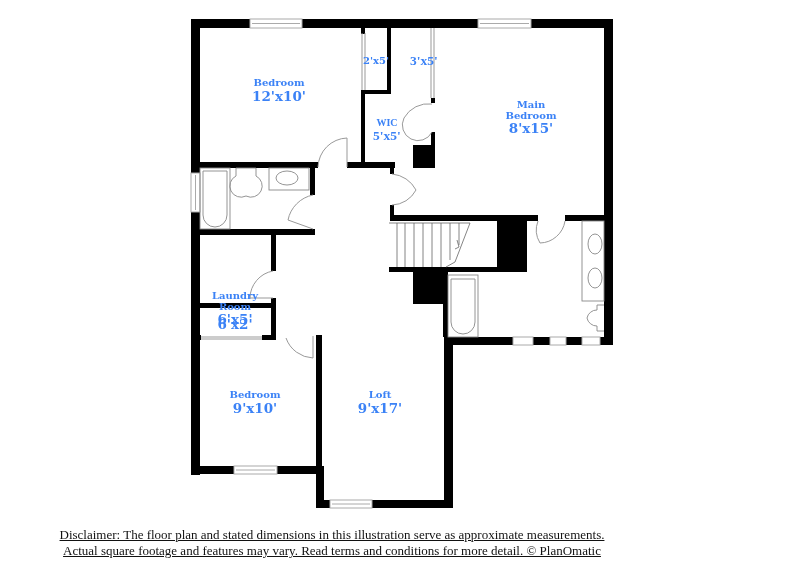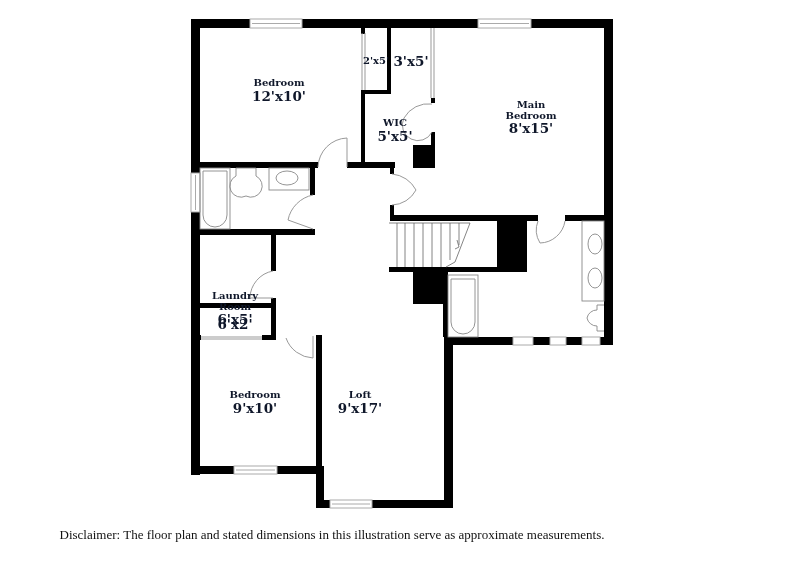--- a/index.html
+++ b/index.html
@@ -1,22 +1,22 @@
 <!DOCTYPE html>
 <html><head>
 <meta charset="utf-8">
 <style>
   html, body { margin:0; padding:0; background:#ffffff; }
   body { width:800px; height:582px; position:relative; overflow:hidden; font-family:"DejaVu Serif", serif; }
   #plan { position:absolute; left:0; top:0; width:800px; height:520px; }
-  .room-label { position:absolute; text-align:center; font-family:"DejaVu Serif", serif; font-weight:bold; color:#0f172a; line-height:1.05; transform:translate(-50%,-50%); white-space:nowrap; }
+  .room-label { position:absolute; text-align:center; font-family:"DejaVu Serif", serif; font-weight:bold; color:#3b82f6; line-height:1.05; transform:translate(-50%,-50%); white-space:nowrap; }
   .room-label .nm { font-size:10px; display:block; }
   .room-label .dim { font-size:13.5px; display:block; font-weight:bold; }
   .small .dim { font-size:10px; }
-  .disclaimer { position:absolute; left:0; width:664px; top:527px; text-align:center; font-family:"Liberation Serif", serif; font-size:13px; color:#111; line-height:16px; }
+  .disclaimer { position:absolute; left:0; width:664px; top:527px; text-align:center; font-family:"Liberation Serif", serif; font-size:13px; color:#111; line-height:16px;text-decoration:underline; }
 </style>
 </head>
 <body>
 
 <svg id="plan" width="800" height="520" viewBox="0 0 800 520" xmlns="http://www.w3.org/2000/svg">
   <g fill="#000">
 
     <rect x="191" y="19" width="59" height="9"></rect>
     <rect x="302" y="19" width="176" height="9"></rect>
     <rect x="531" y="19" width="82" height="9"></rect>
@@ -157,25 +157,25 @@
 
 <div class="room-label" style="left:279px; top:90px;">
   <span class="nm">Bedroom</span>
   <span class="dim">12'x10'</span>
 </div>
 
 <div class="room-label small" style="left:376px; top:61px;">
   <span class="dim">2'x5'</span>
 </div>
 
-<div class="room-label" style="left:411px; top:61px;">
+<div class="room-label" style="left:424px; top:61px;font-family:Liberation Serif, serif;">
   <span class="dim">3'x5'</span>
 </div>
 
-<div class="room-label" style="left:395px; top:130px;">
+<div class="room-label" style="left:387px; top:130px;font-family:Liberation Serif, serif;">
   <span class="nm">WIC</span>
   <span class="dim">5'x5'</span>
 </div>
 
 <div class="room-label" style="left:531px; top:118px;">
   <span class="nm">Main</span>
   <span class="nm">Bedroom</span>
   <span class="dim">8'x15'</span>
 </div>
 
@@ -187,20 +187,21 @@
 
 <div class="room-label" style="left:235px; top:324px;">
   <span class="dim">6'x2'</span>
 </div>
 
 <div class="room-label" style="left:255px; top:402px;">
   <span class="nm">Bedroom</span>
   <span class="dim">9'x10'</span>
 </div>
 
-<div class="room-label" style="left:360px; top:402px;">
+<div class="room-label" style="left:380px; top:402px;">
   <span class="nm">Loft</span>
   <span class="dim">9'x17'</span>
 </div>
 
 <div class="disclaimer">
   <div>Disclaimer: The floor plan and stated dimensions in this illustration serve as approximate measurements.</div>
+  <div>Actual square footage and features may vary. Read terms and conditions for more detail. © PlanOmatic</div>
 </div>
 
 </body></html>

